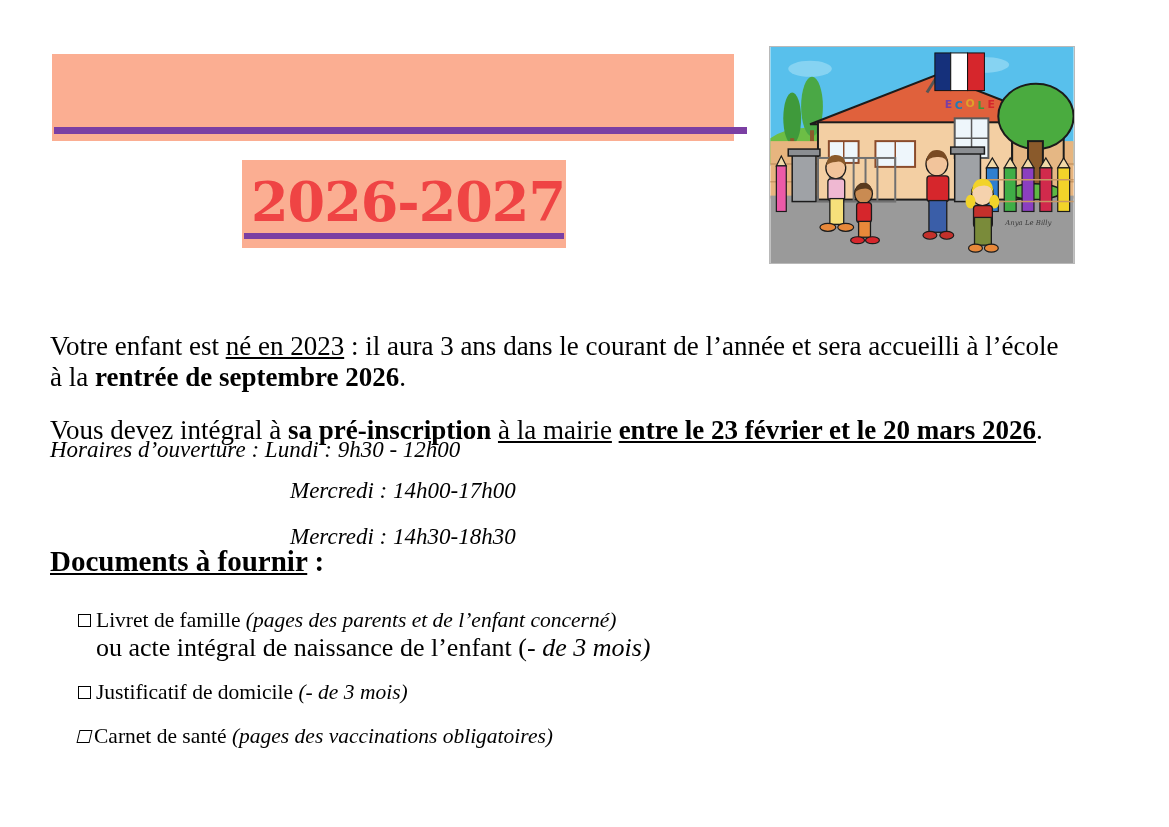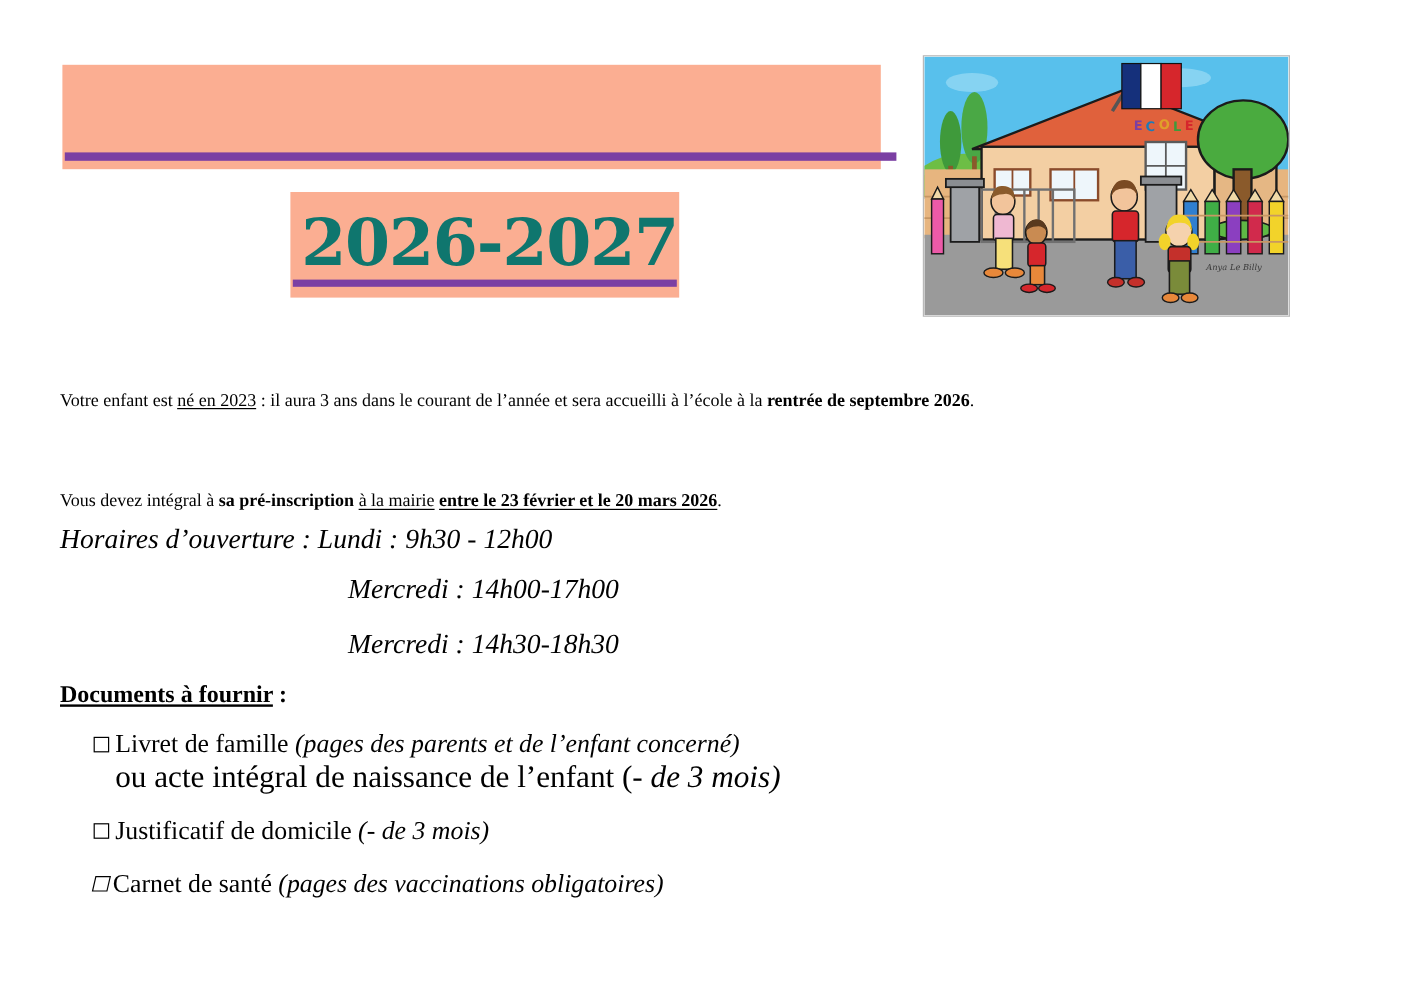--- a/index.html
+++ b/index.html
@@ -68,21 +68,21 @@
     position: absolute;
     left: 243px;
     top: 170px;
     width: 330px;
     text-align: center;
     font-family: "DejaVu Serif", "Liberation Serif", serif;
     font-weight: bold;
     font-size: 54px;
     line-height: 64px;
     letter-spacing: -1px;
-    color: #0f766e;
+    color: #ef4444;
     white-space: nowrap;
   }
   .year-rule {
     position: absolute;
     left: 244px;
     top: 233px;
     width: 320px;
     height: 6px;
     background: #7B3FA3;
   }
@@ -104,21 +104,21 @@
   
   .body-zone {
     position: absolute;
     left: 0;
     top: 288px;
     width: 1169px;
   }
   .para {
     position: absolute;
     left: 50px;
-    font-size: 15px;
+    font-size: 27px;
     line-height: 31px;
     width: 1010px;
   }
   .b  { font-weight: bold; }
   .u  { text-decoration: underline; text-underline-offset: 2px; }
   .bu { font-weight: bold; text-decoration: underline; text-underline-offset: 2px; }
   .i  { font-style: italic; }
 
   .para-1 { top: 16px; }
   .para-2 { top: 100px; }
@@ -130,22 +130,22 @@
     line-height: 31px;
     white-space: nowrap;
   }
   .hours-1 { left: 50px;  top: 146px; }
   .hours-2 { left: 290px; top: 187px; }
   .hours-3 { left: 290px; top: 233px; }
 
   .docs-heading {
     position: absolute;
     left: 50px;
-    top: 276px;
-    font-size: 20px;
+    top: 258px;
+    font-size: 29px;
     line-height: 31px;
     white-space: nowrap;
   }
 
   .doc-item {
     position: absolute;
     left: 78px;
     font-size: 21.5px;
     line-height: 28px;
     white-space: nowrap;

